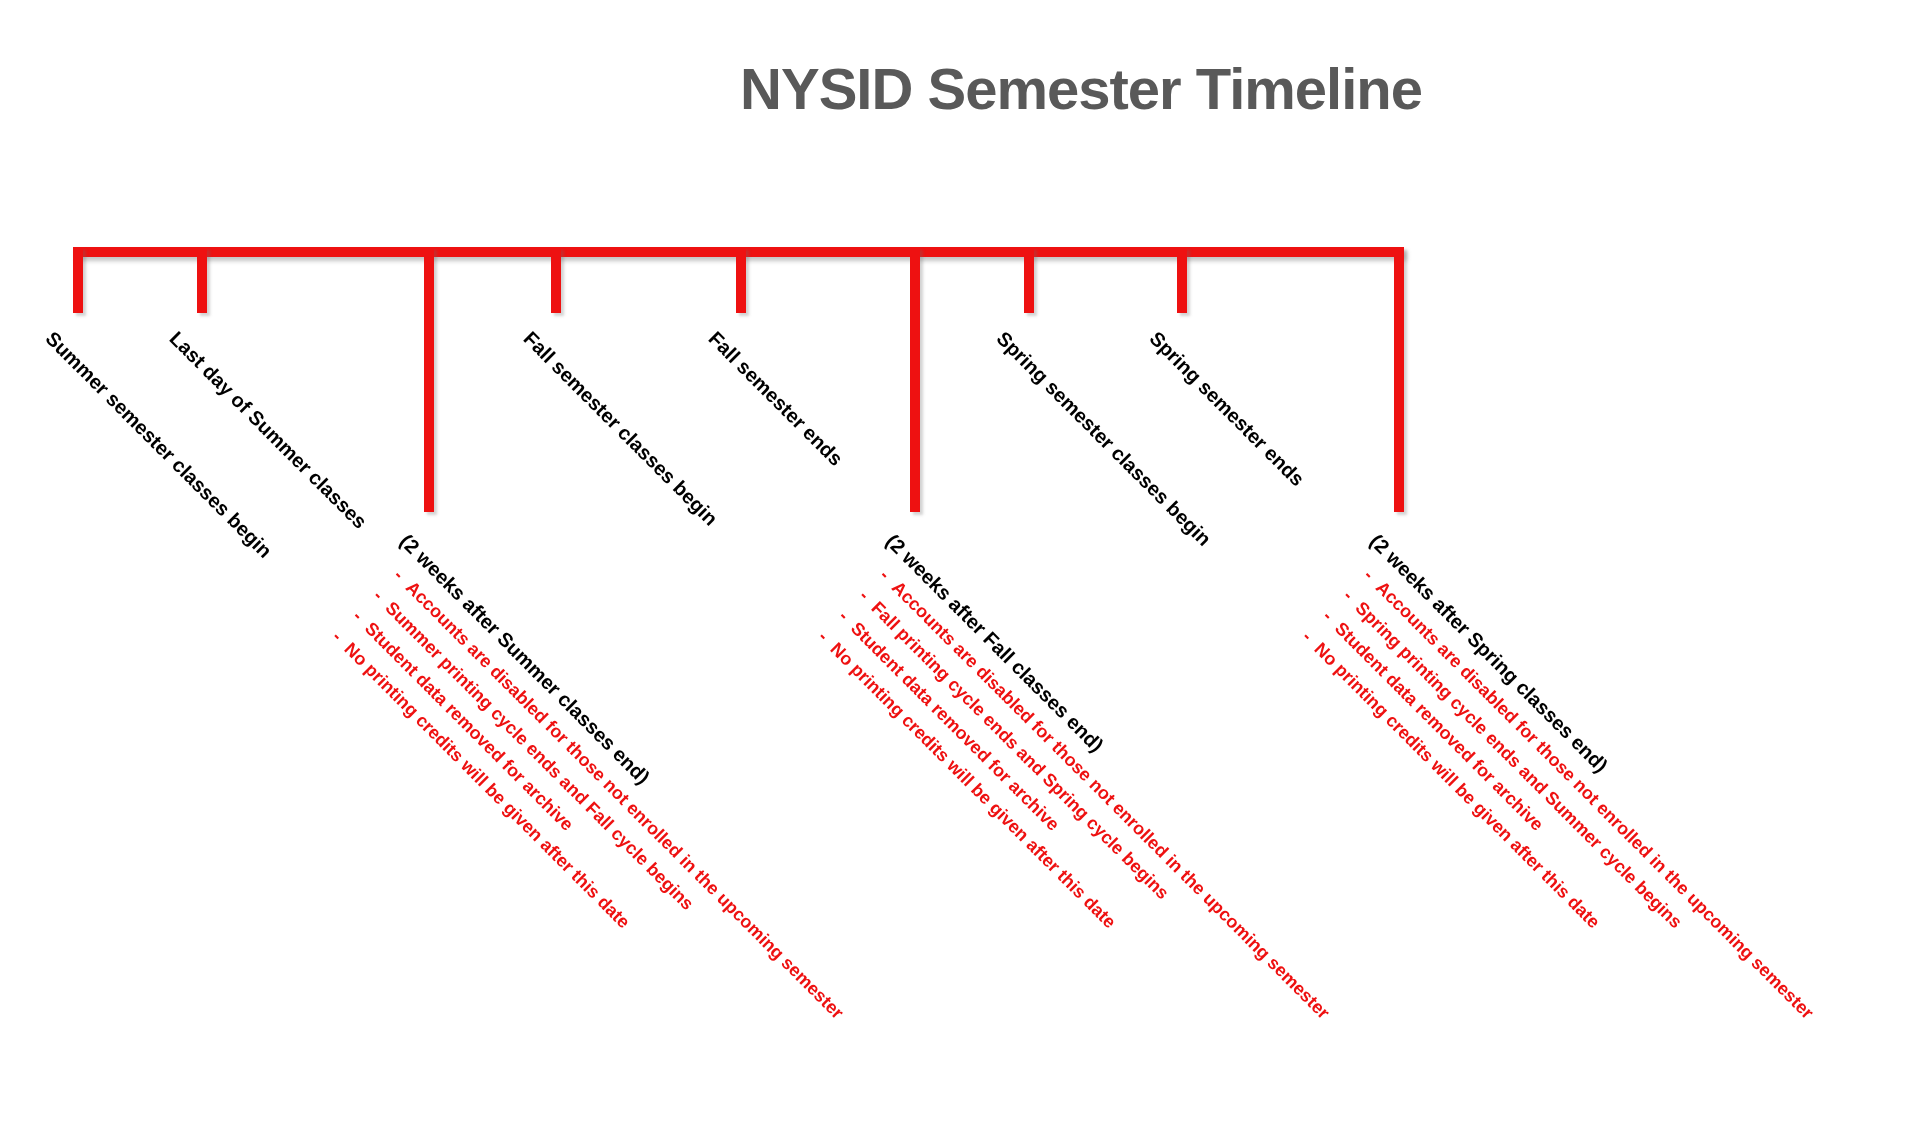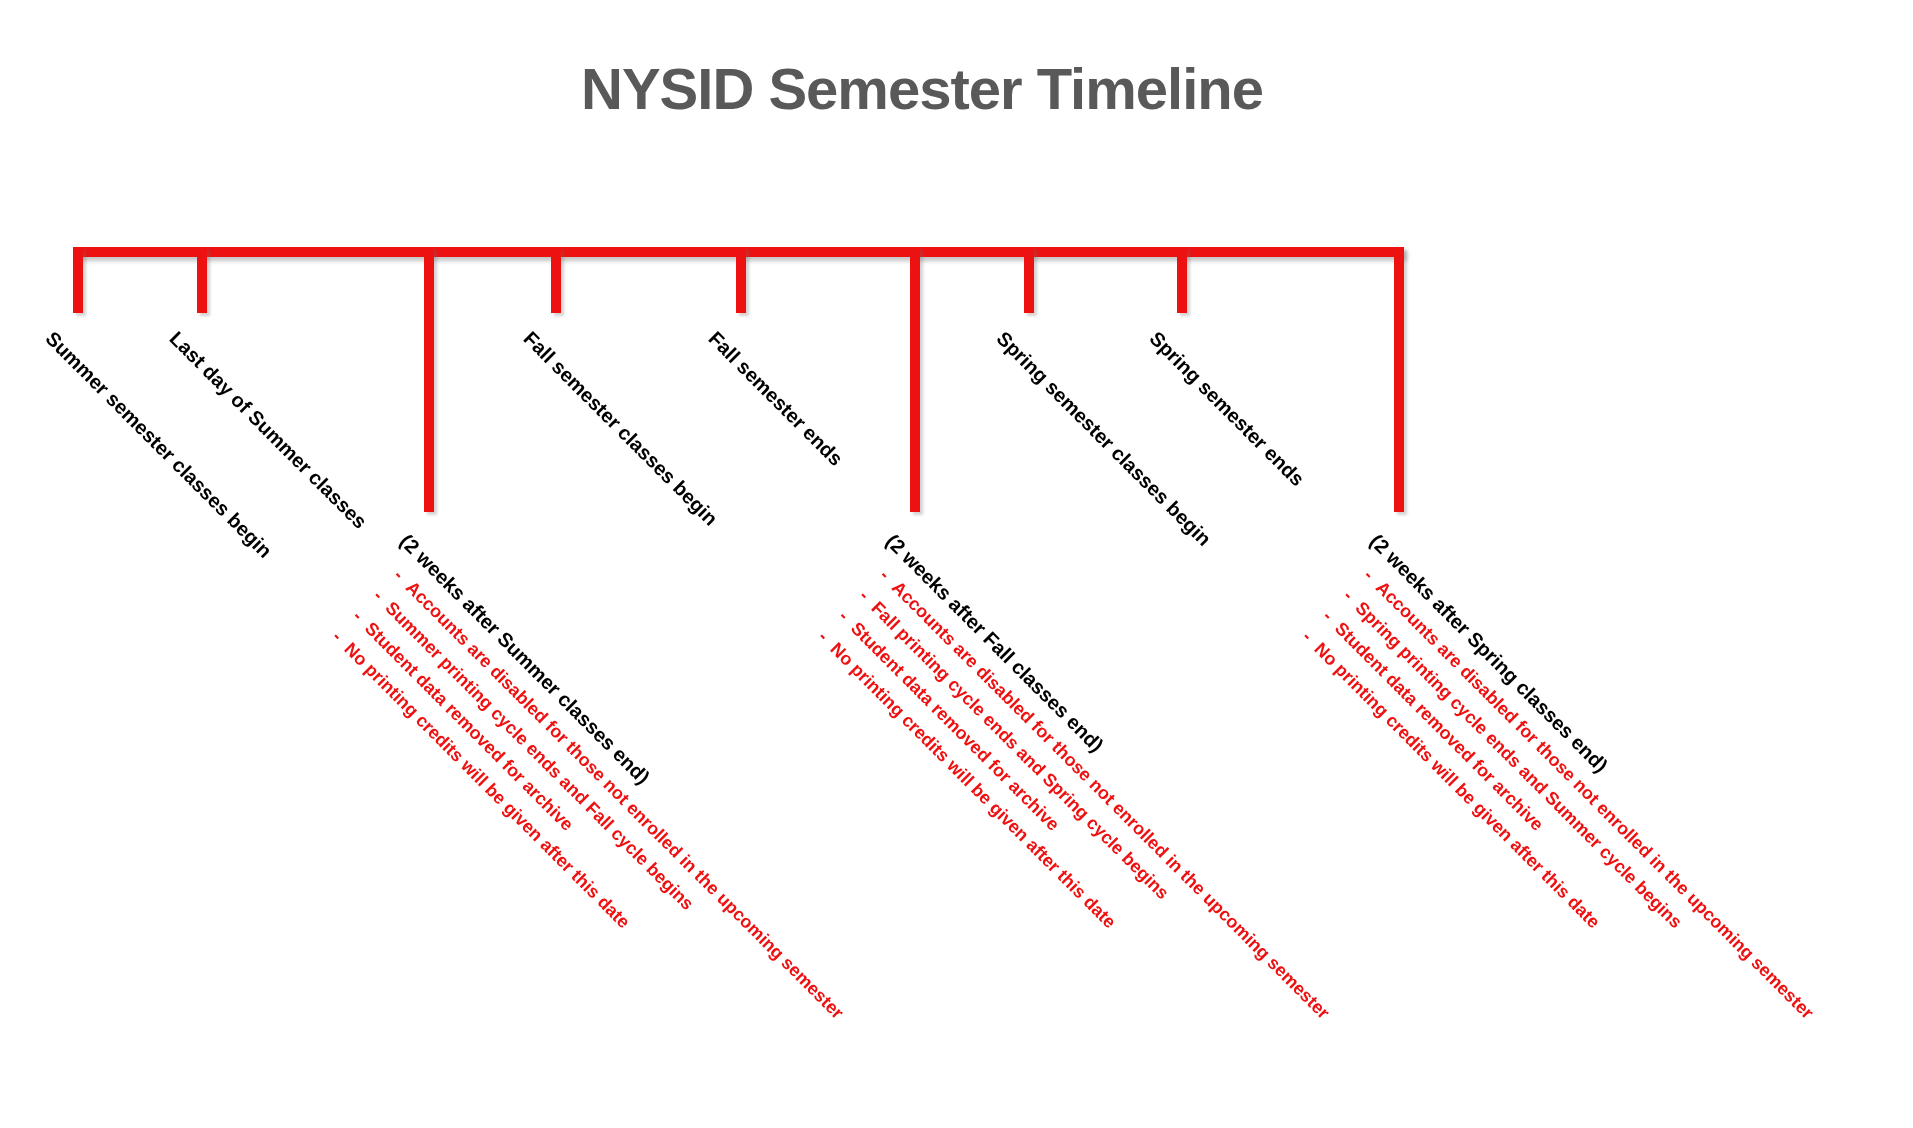--- a/index.html
+++ b/index.html
@@ -14,21 +14,21 @@
     height: 1128px;
     background: #ffffff;
     overflow: hidden;
   }
   .title {
     position: absolute;
     left: 422px;
     top: 55px;
     width: 1000px;
     margin: 0;
-    text-align: center;
+    text-align: right;
     font-size: 58px;
     font-weight: 700;
     letter-spacing: -1px;
     color: var(--title-gray, #595959);
   }
   .axis {
     position: absolute;
     left: 73px;
     top: 247px;
     width: 1331px;

